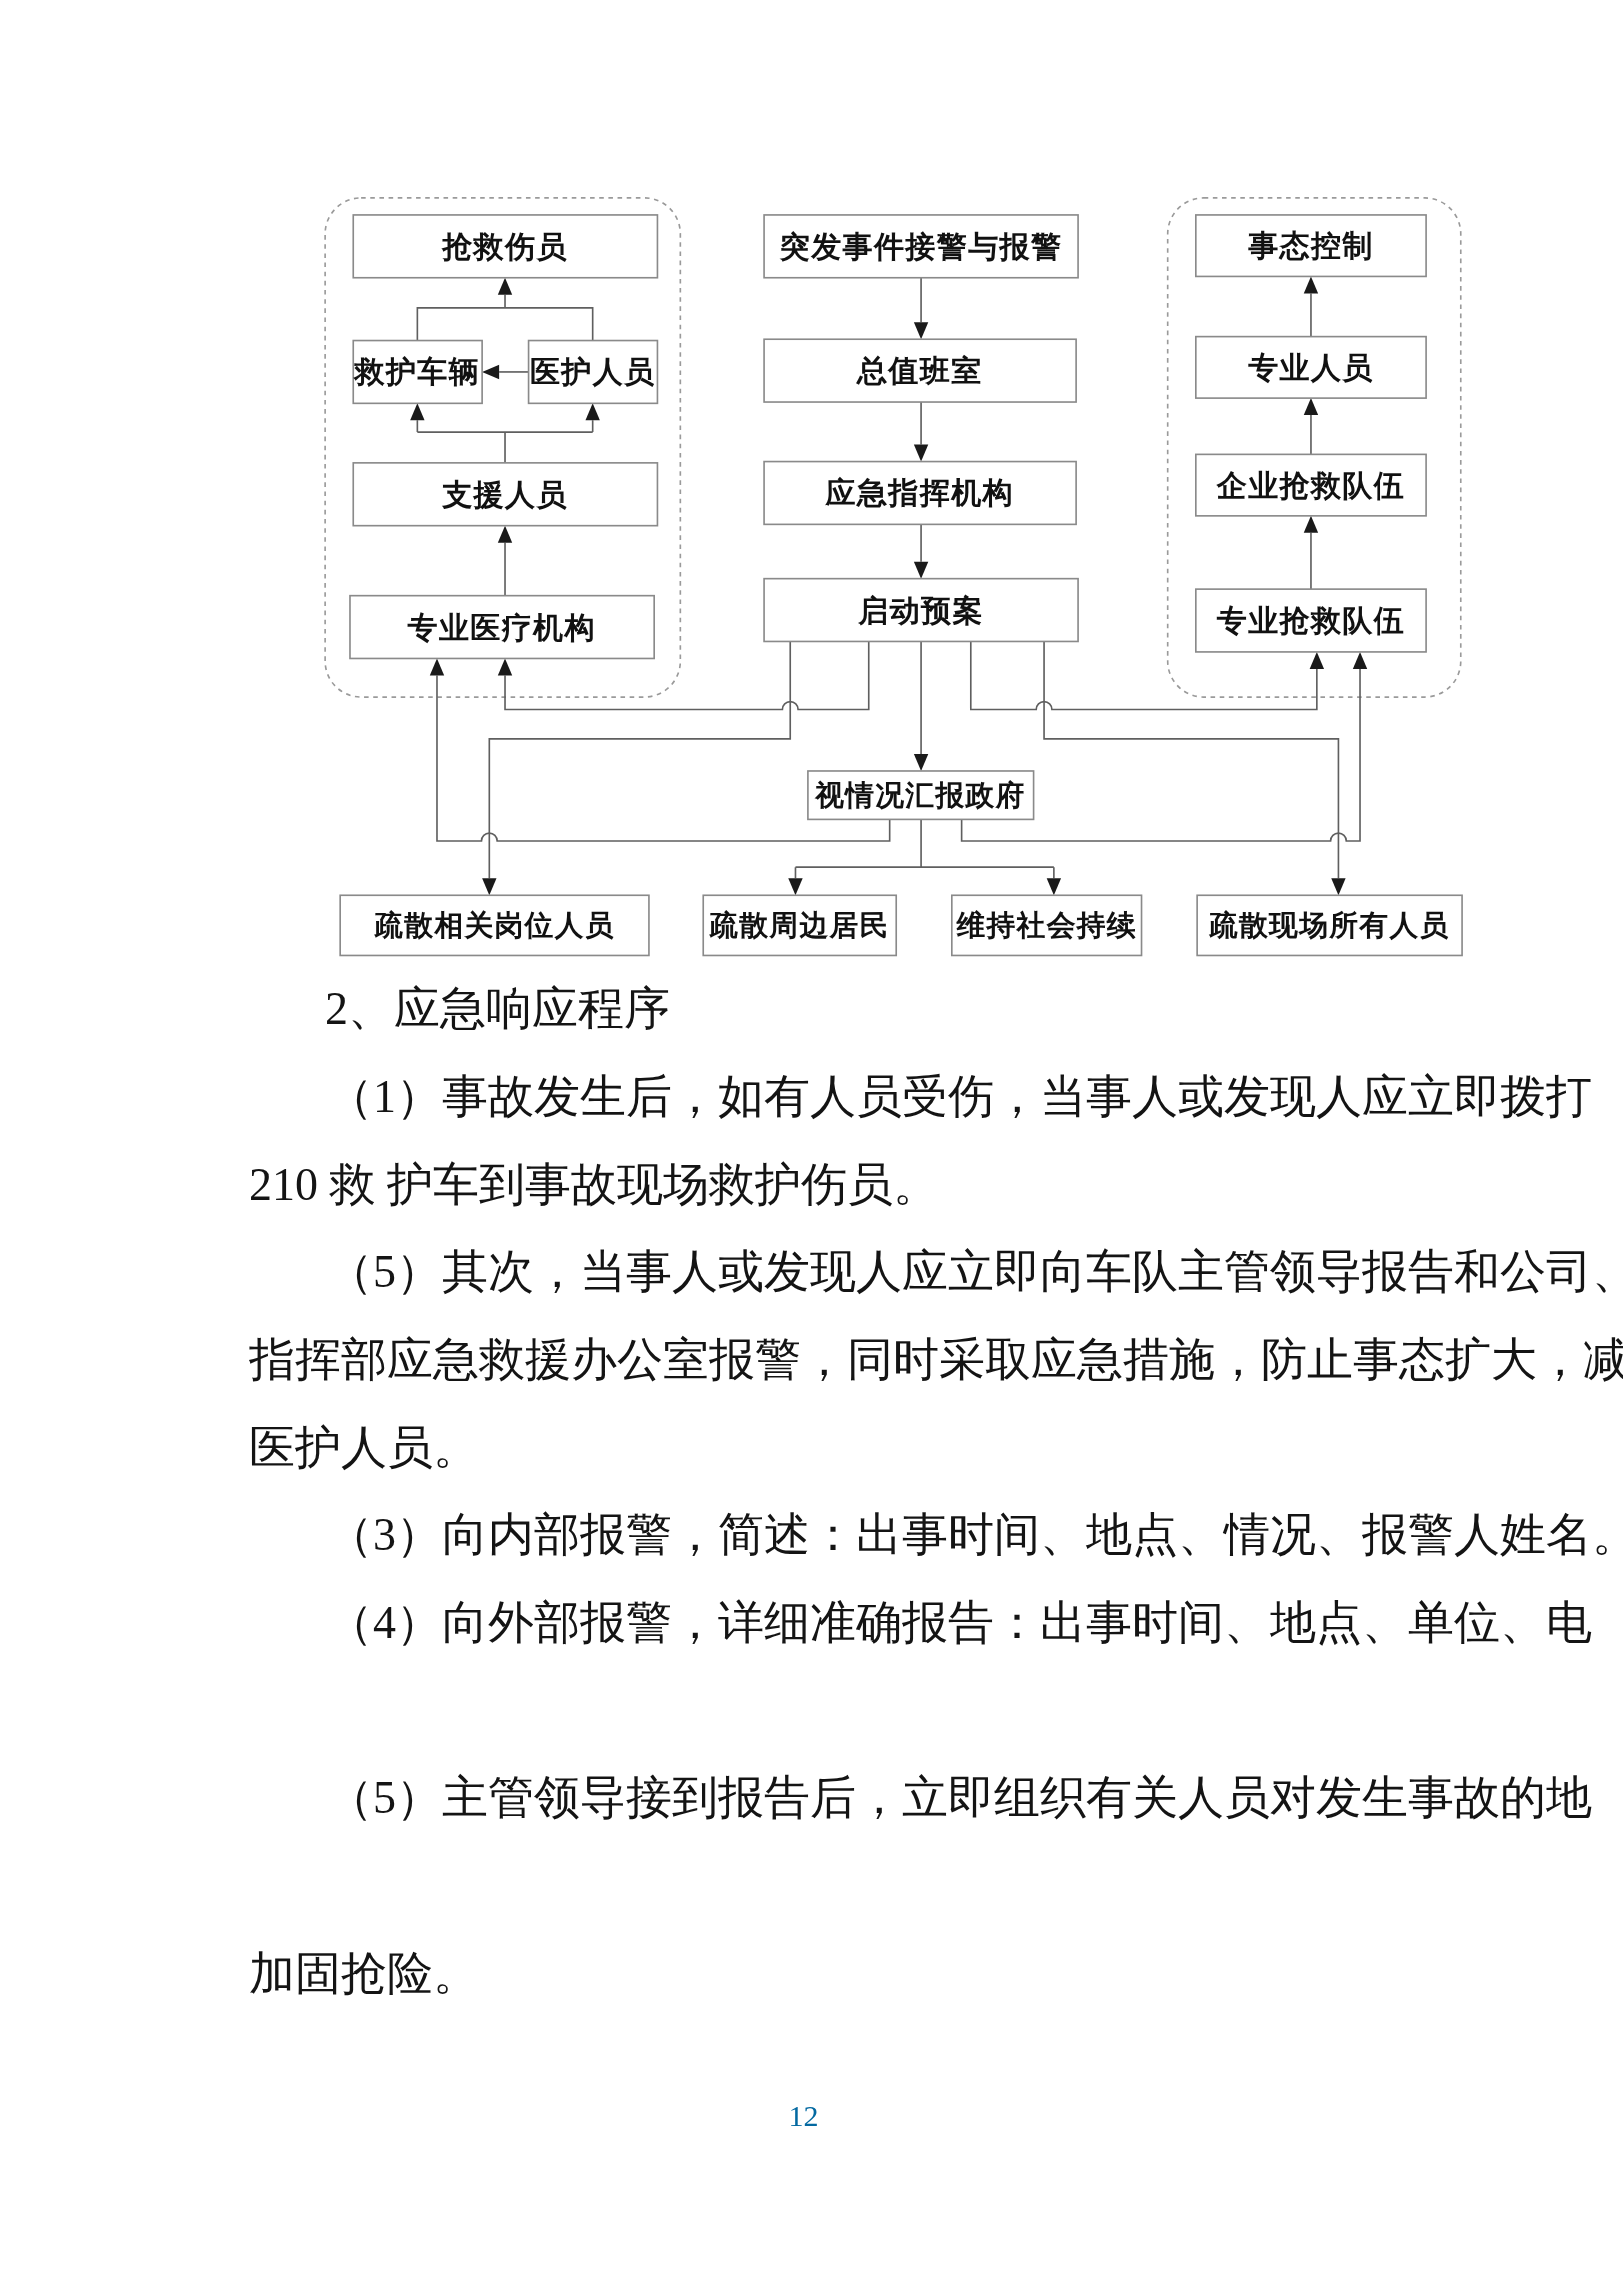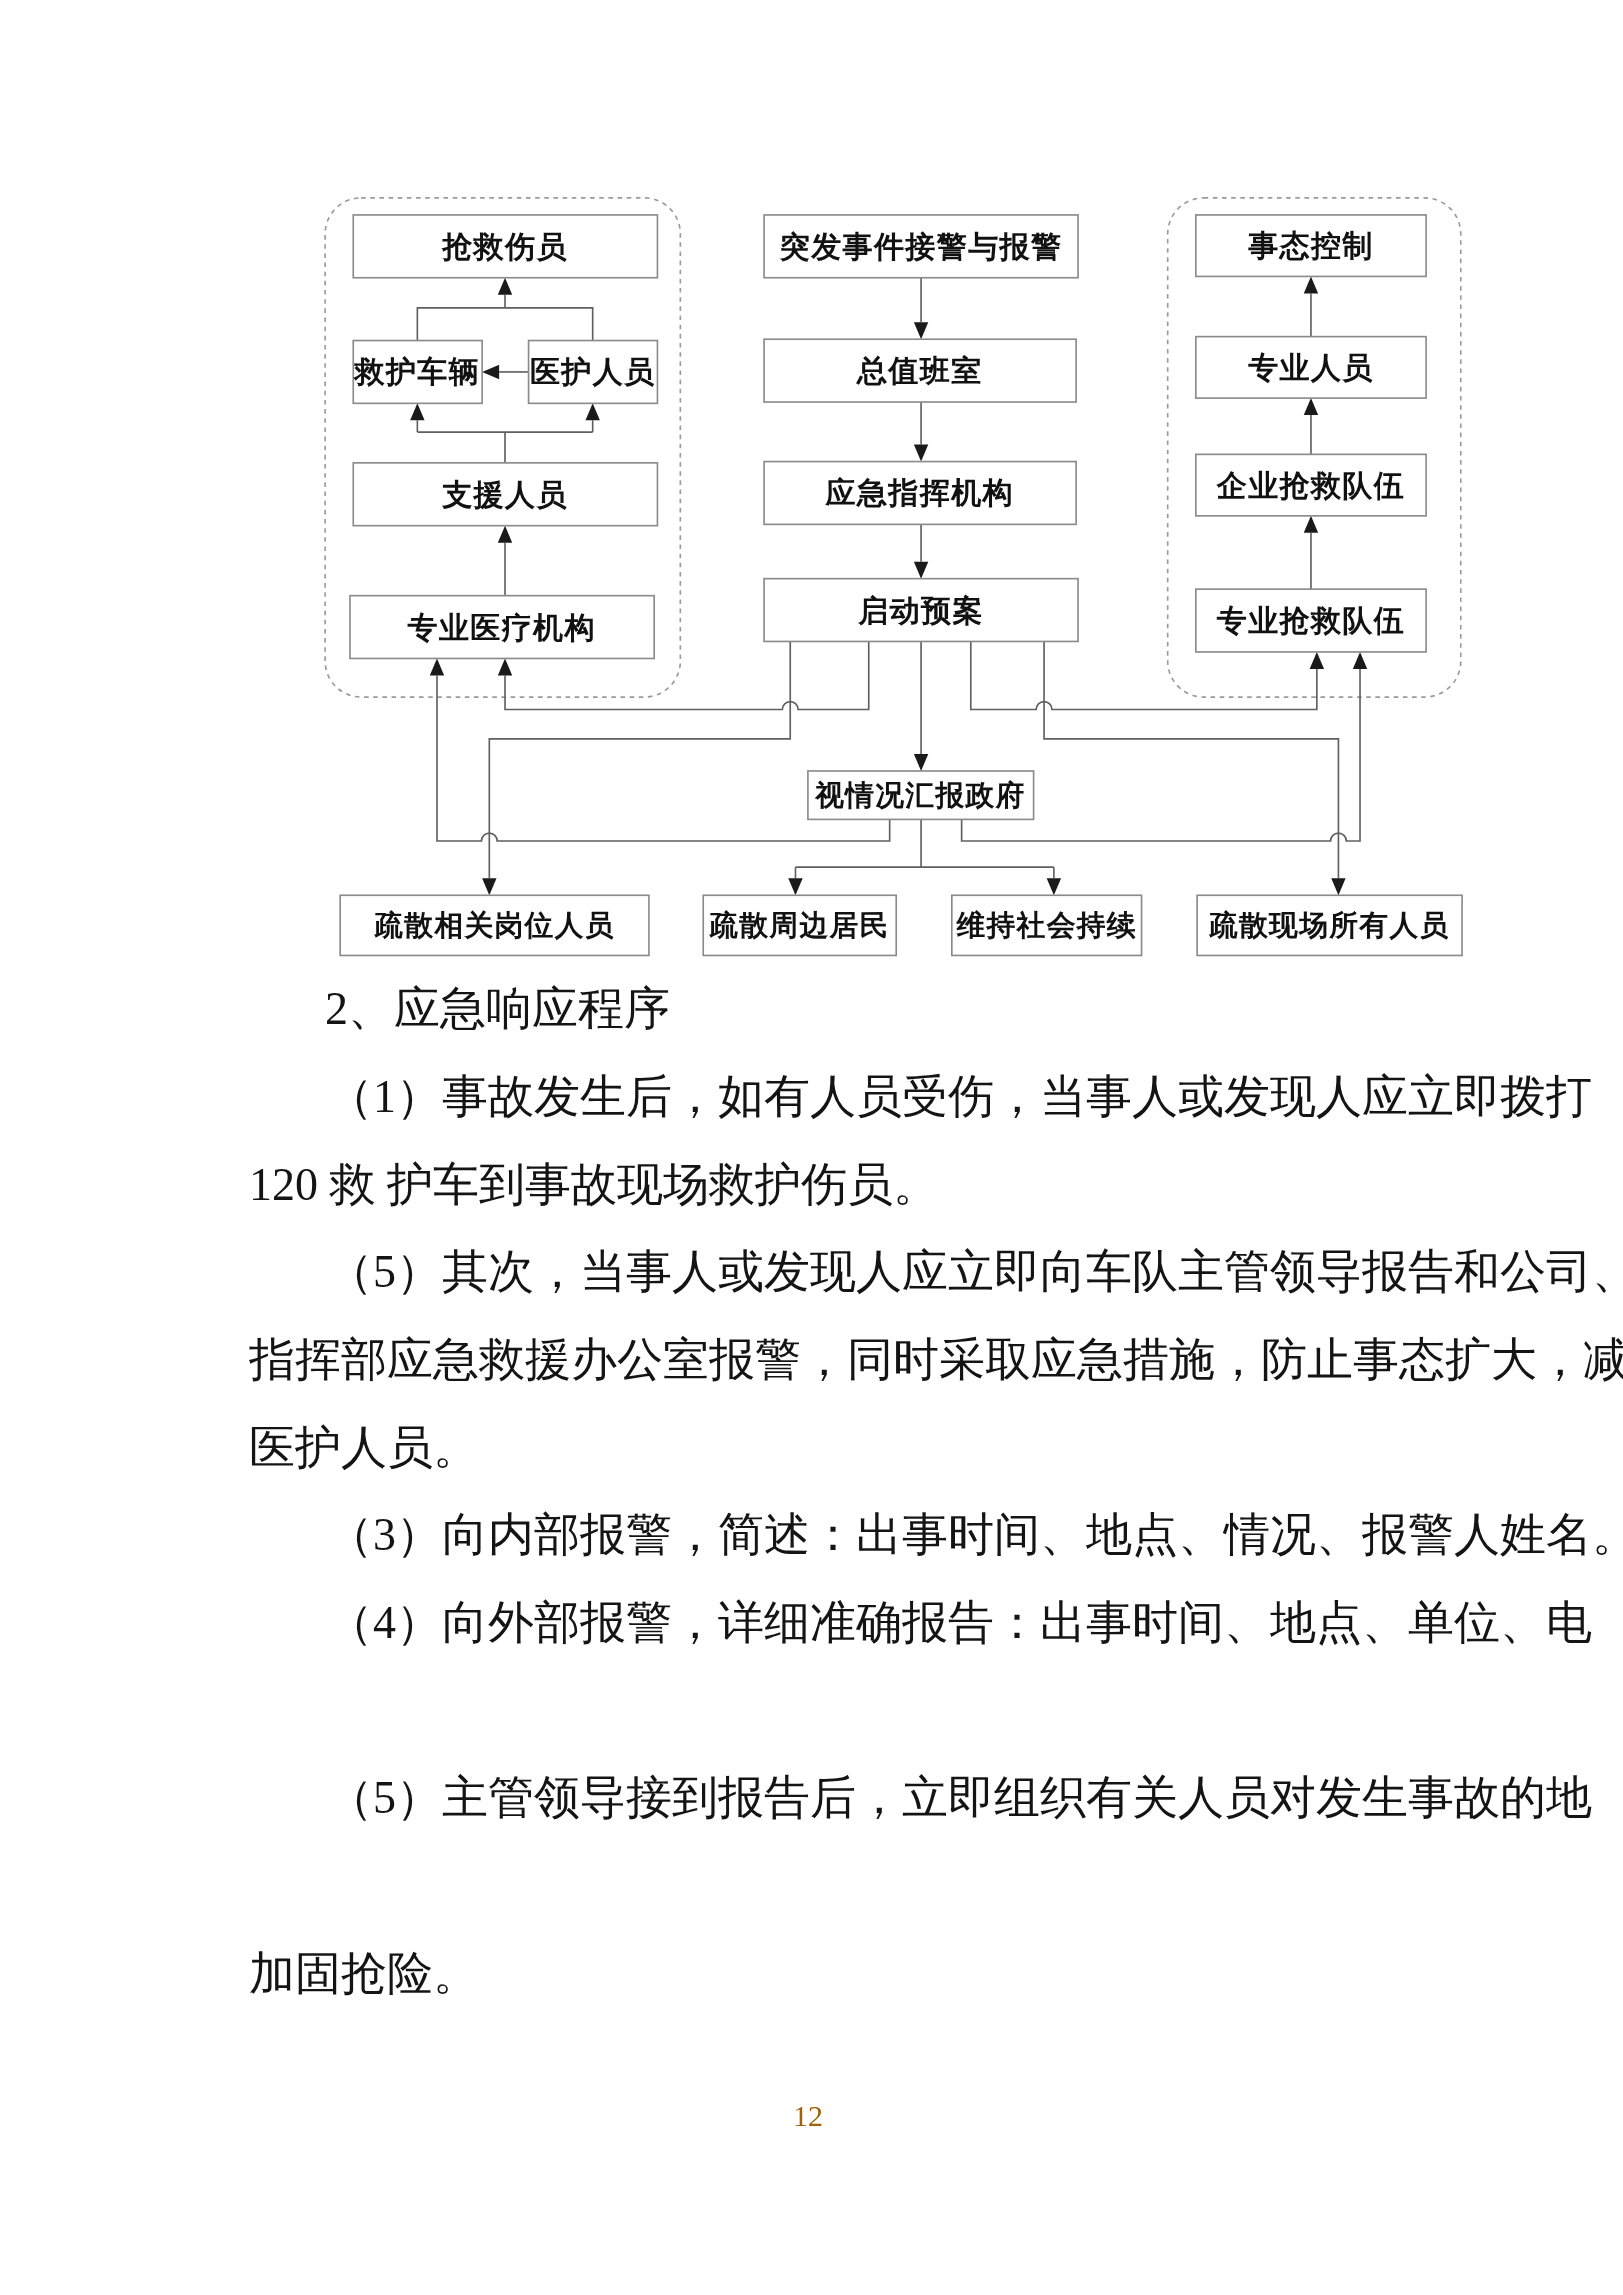--- a/index.html
+++ b/index.html
@@ -56,27 +56,27 @@
   .tl {
     position: absolute;
     font-family: "Liberation Serif", "DejaVu Serif", serif;
     font-size: 46px;
     line-height: 1.1;
     color: #141414;
     white-space: pre;
   }
   .pageno {
     position: absolute;
-    left: 744px;
+    left: 764px;
     top: 2099px;
     width: 79px;
-    text-align: right;
+    text-align: center;
     font-family: "Liberation Serif", "DejaVu Serif", serif;
     font-size: 30px;
-    color: #a16207;
+    color: #0369a1;
   }
 </style>
 </head>
 <body>
 
 <div class="page">
 
   <svg class="flowchart" width="1623" height="982" viewBox="0 0 2481 1500" xmlns="http://www.w3.org/2000/svg">
 
     <rect class="group-frame" x="497" y="302" width="543" height="763" rx="55"></rect>
@@ -179,21 +179,21 @@
       <text class="bl bl-sm" x="1222" y="1414" text-anchor="middle" dominant-baseline="central">疏散周边居民</text>
       <rect class="flow-box" x="1455" y="1368" width="290" height="92"></rect>
       <text class="bl bl-sm" x="1600" y="1414" text-anchor="middle" dominant-baseline="central">维持社会持续</text>
       <rect class="flow-box" x="1830" y="1368" width="405" height="92"></rect>
       <text class="bl bl-sm" x="2032" y="1414" text-anchor="middle" dominant-baseline="central">疏散现场所有人员</text>
     </g>
   </svg>
 
   <div class="tl" style="left:325px; top:984px">2、应急响应程序</div>
   <div class="tl" style="left:327px; top:1072px">（1）事故发生后，如有人员受伤，当事人或发现人应立即拨打</div>
-  <div class="tl" style="left:249px; top:1160px">120 救 护车到事故现场救护伤员。</div>
+  <div class="tl" style="left:249px; top:1160px">210 救 护车到事故现场救护伤员。</div>
   <div class="tl" style="left:327px; top:1247px">（5）其次，当事人或发现人应立即向车队主管领导报告和公司、</div>
   <div class="tl" style="left:249px; top:1335px">指挥部应急救援办公室报警，同时采取应急措施，防止事态扩大，减</div>
   <div class="tl" style="left:249px; top:1423px">医护人员。</div>
   <div class="tl" style="left:327px; top:1510px">（3）向内部报警，简述：出事时间、地点、情况、报警人姓名。</div>
   <div class="tl" style="left:327px; top:1598px">（4）向外部报警，详细准确报告：出事时间、地点、单位、电</div>
   <div class="tl" style="left:327px; top:1773px">（5）主管领导接到报告后，立即组织有关人员对发生事故的地</div>
   <div class="tl" style="left:249px; top:1949px">加固抢险。</div>
 
   <div class="pageno">12</div>
 </div>

